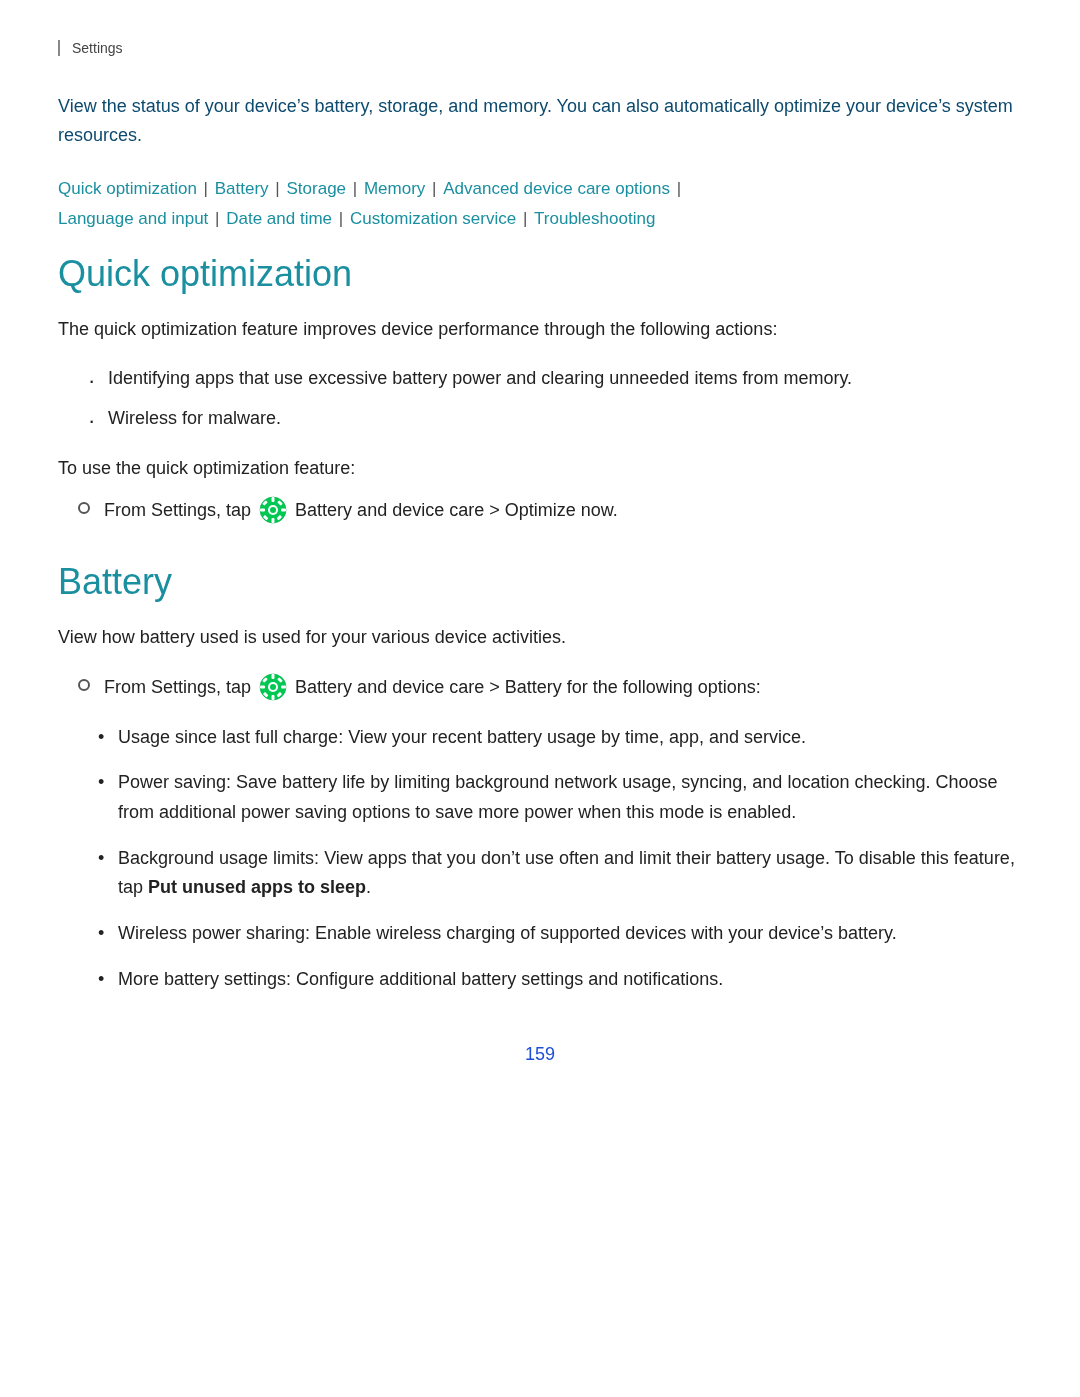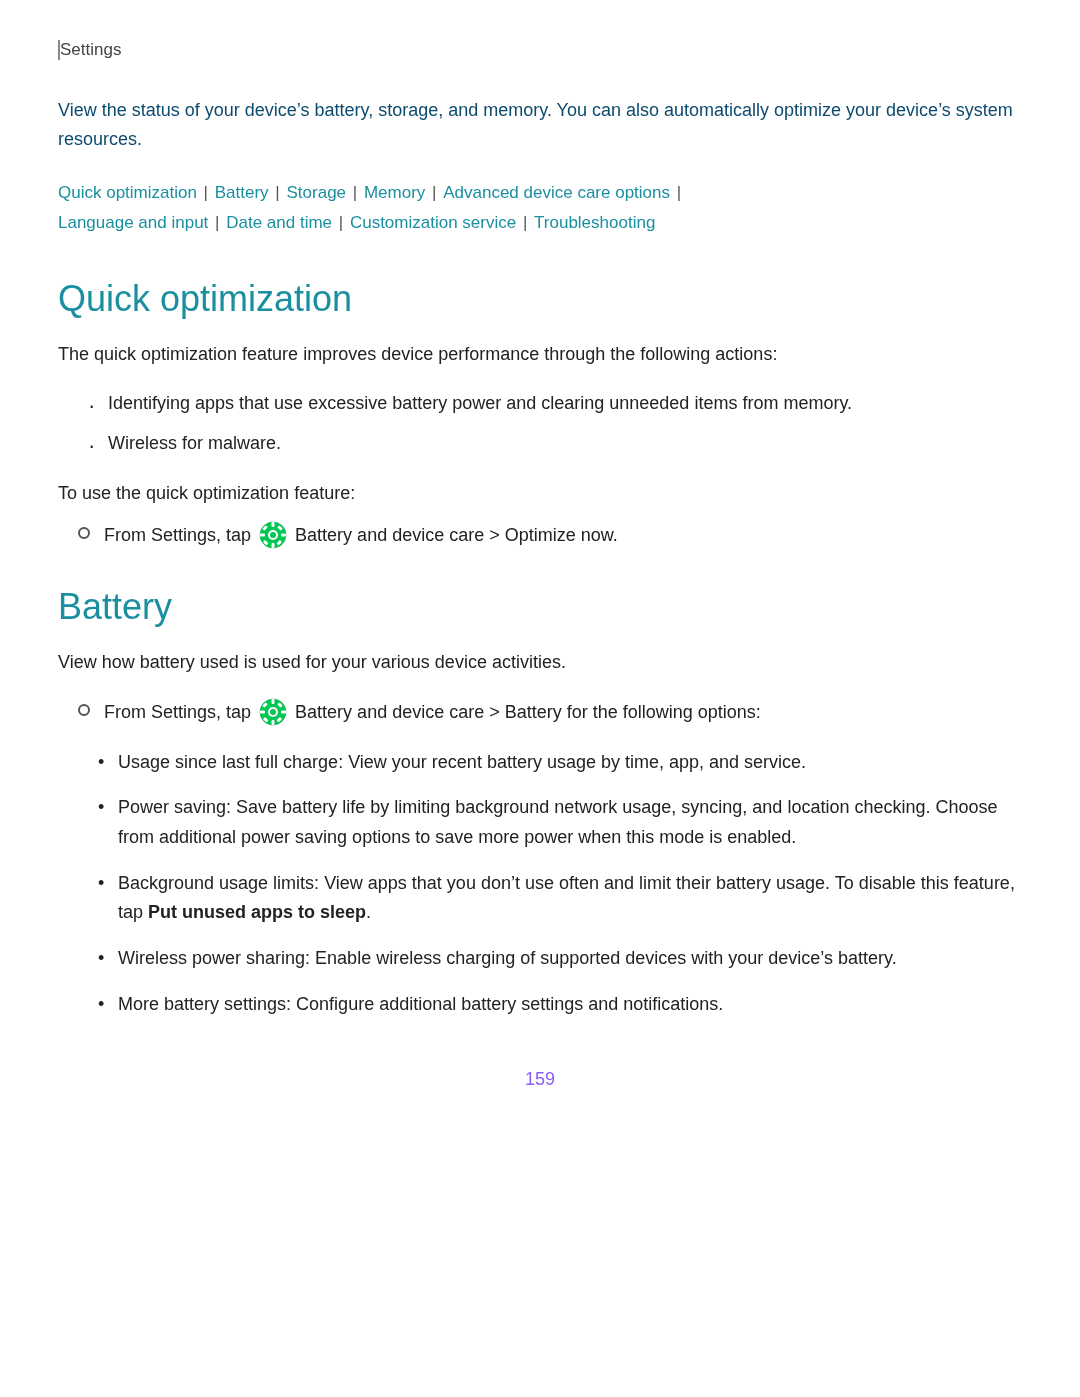--- a/index.html
+++ b/index.html
@@ -20,24 +20,25 @@
 
     .page-container {
       width: 1080px;
       min-height: 1397px;
       background: #ffffff;
       padding: 40px 58px 60px 58px;
       position: relative;
     }
 
     .settings-label {
-      font-size: 17px;
+      font-size: 14px;
       color: #444;
       font-family: 'Arial', sans-serif;
       border-left: 2px solid #888;
+      padding-left: 12px;
       margin-bottom: 36px;
       font-weight: normal;
     }
 
     .page-title {
       font-size: 52px;
       font-weight: 300;
       color: #111;
       font-family: 'Arial', sans-serif;
       margin-bottom: 28px;
@@ -49,21 +50,21 @@
       color: #0c4a6e;
       font-family: 'Arial', sans-serif;
       line-height: 1.6;
       margin-bottom: 24px;
     }
 
     .nav-links {
       font-size: 17px;
       font-family: 'Arial', sans-serif;
       line-height: 1.8;
-      margin-bottom: 39px;
+      margin-bottom: 18px;
       color: #1a8fa0;
     }
 
     .nav-links a {
       color: #1a8fa0;
       text-decoration: none;
     }
 
     .nav-links .separator {
       color: #555;
@@ -183,21 +184,21 @@
       left: 0;
       font-size: 18px;
       color: #222;
       top: 0;
     }
 
     .page-number {
       text-align: center;
       font-size: 18px;
       font-family: 'Arial', sans-serif;
-      color: #8b5cf6;
+      color: #1d4ed8;
       margin-top: 50px;
     }
 
     .put-unused {
       font-weight: bold;
     }
   </style>
 </head>
 <body>
 

